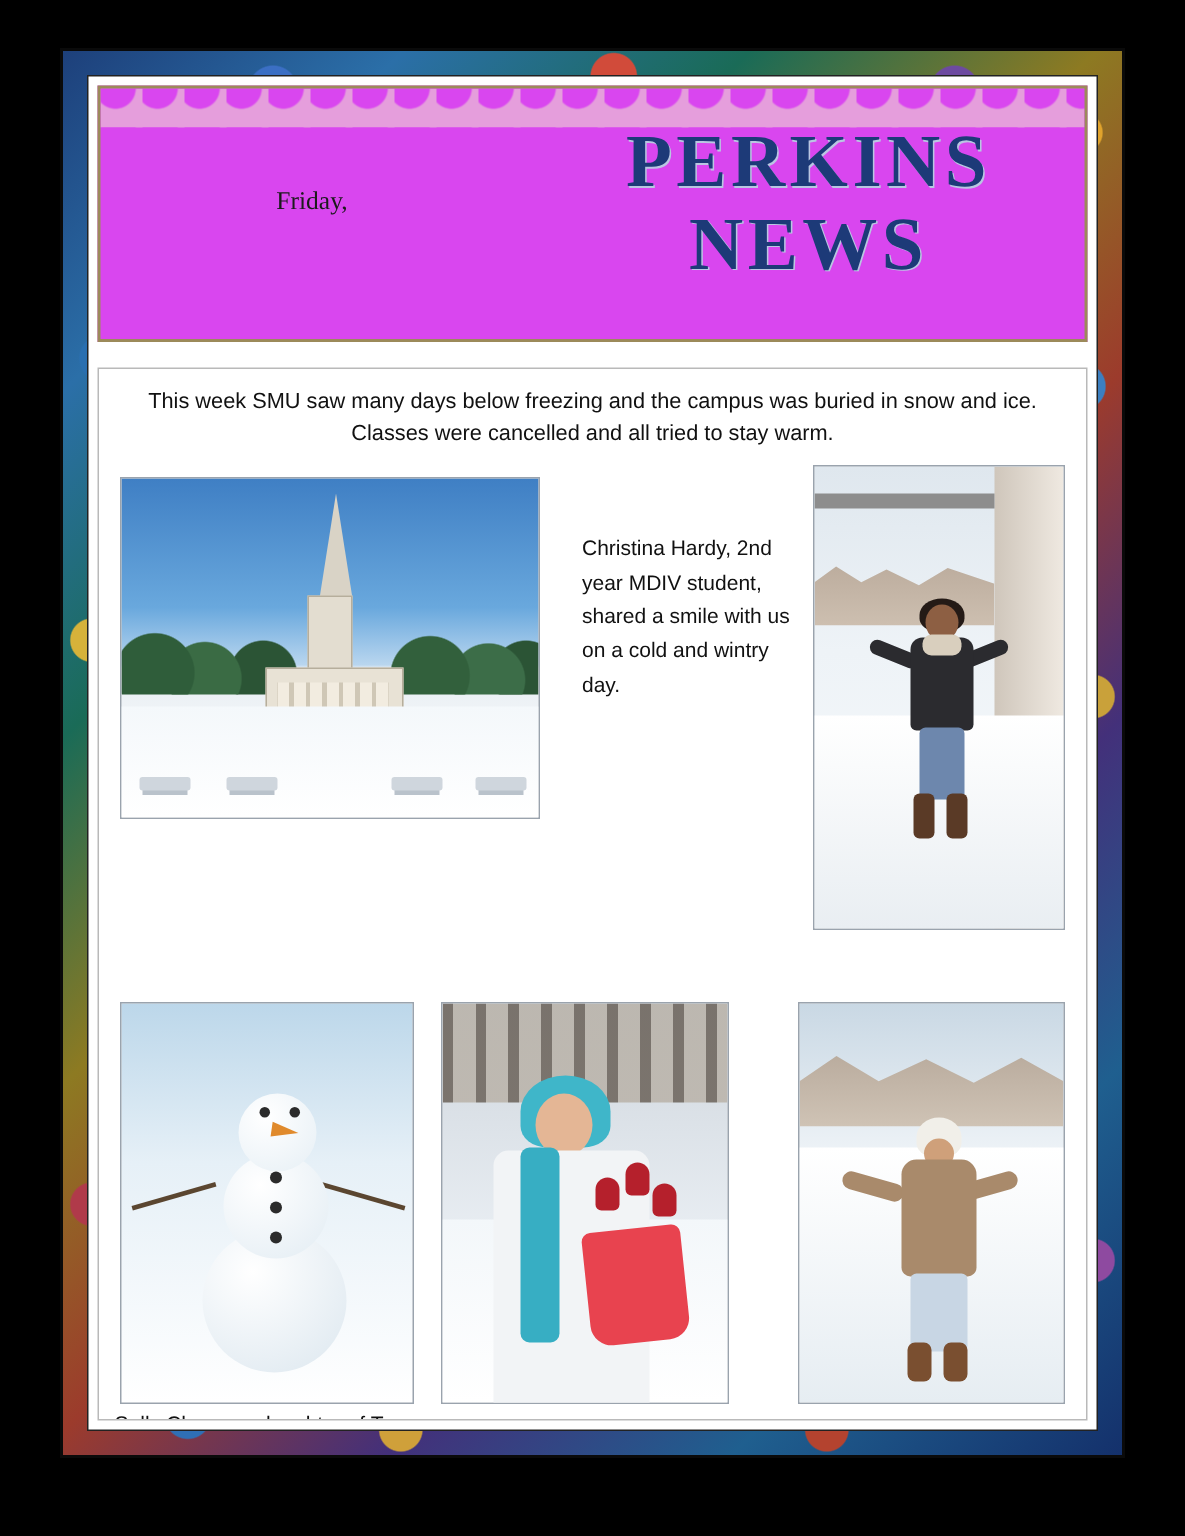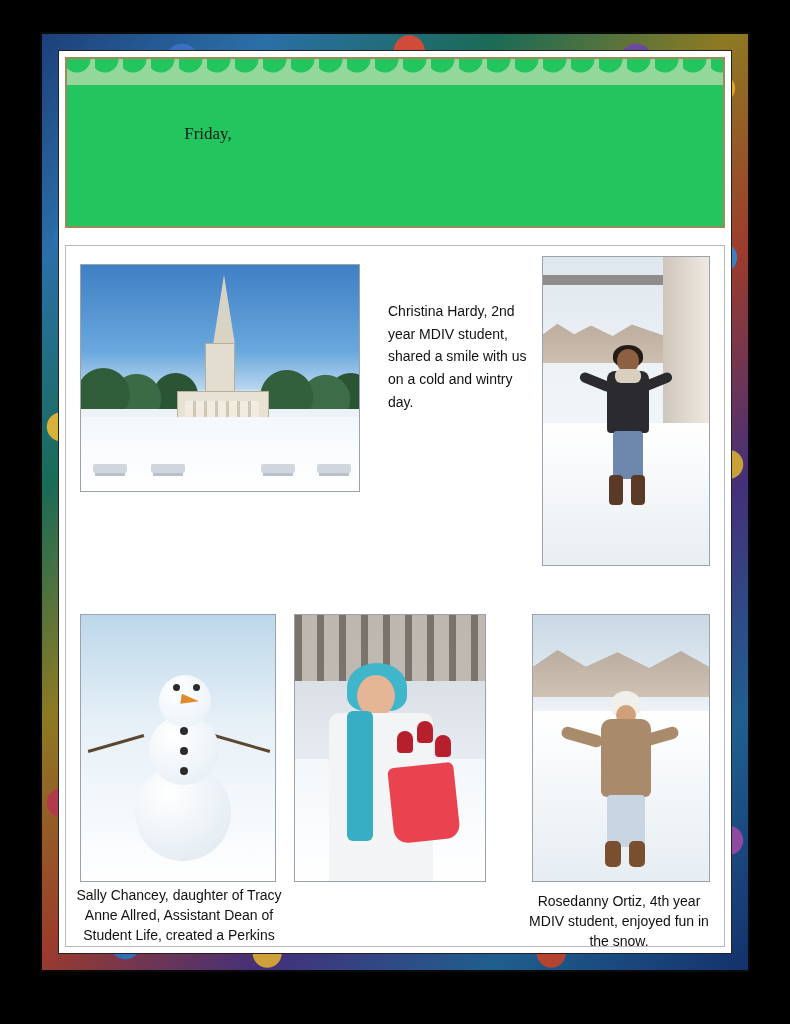--- a/index.html
+++ b/index.html
@@ -63,21 +63,21 @@
     background: #ffffff;
     border: 1px solid #222;
     box-sizing: border-box;
   }
 
   
   .masthead {
     position: relative;
     height: 171px;
     margin: 6px;
-    background: #22c55e;
+    background: #d946ef;
     border: 2px solid #9c8a5a;
     box-sizing: border-box;
     overflow: hidden;
   }
   .masthead-scallop {
     position: absolute;
     top: 0; left: 0; right: 0;
     height: 26px;
     background:
       radial-gradient(circle at 10px 0, transparent 0 13px, #efe6cc 14px) 0 0/28px 26px repeat-x;
@@ -452,25 +452,30 @@
   <div class="frame">
     <div class="frame-inner">
 
       <div class="masthead">
         <div class="masthead-scallop"></div>
 
         <div class="masthead-date">
           <div>Friday,</div>
         </div>
 
+        <div class="masthead-title">
+          <div class="line1">PERKINS</div>
+          <div class="line2">NEWS</div>
+        </div>
 
       </div>
 
       <div class="content">
 
+        <div class="lede">This week SMU saw many days below freezing and the campus was buried in snow and ice.  Classes were cancelled and all tried to stay warm.</div>
 
         <div class="grid-top">
 
           <div class="photo chapel">
             <div class="trees"></div>
             <div class="spire"></div>
             <div class="tower"></div>
             <div class="body"></div>
             <div class="portico"></div>
             <div class="snow"></div>

